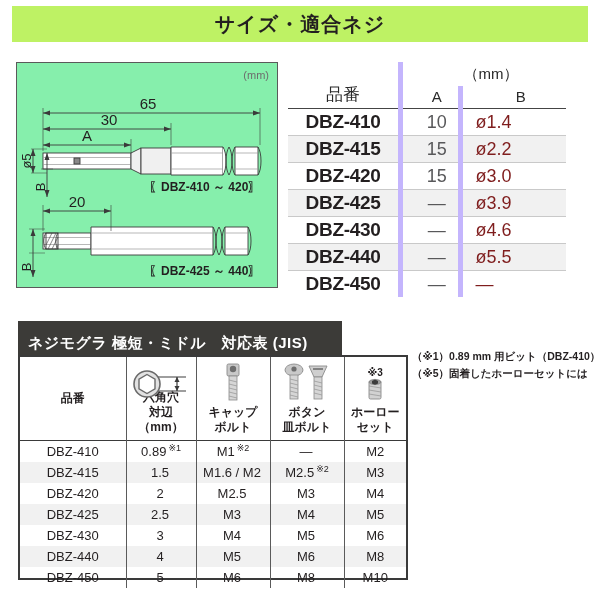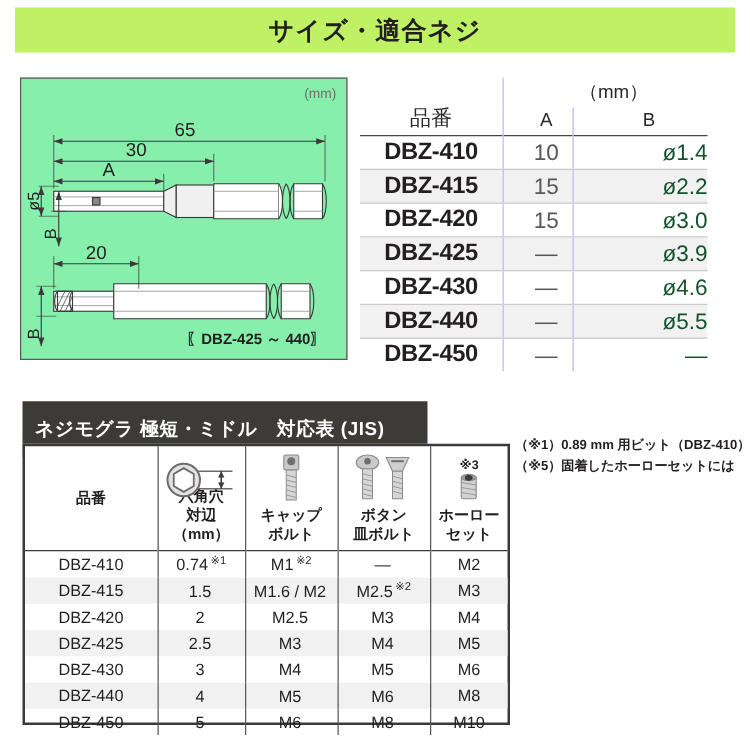--- a/index.html
+++ b/index.html
@@ -52,25 +52,25 @@
   .t1 td,.t1 th{padding:0;margin:0;}
   .t1 .row-name{
     font-size:19px;font-weight:bold;color:#231f20;text-align:center;
     height:26px;line-height:26px;letter-spacing:-0.3px;
   }
   .t1 .val{
     font-size:18px;color:#58585a;text-align:center;
     height:26px;line-height:26px;
   }
   .t1 .valB{
-    font-size:18px;color:#14532d;text-align:right;
+    font-size:18px;color:#7f1d1d;text-align:left;
     height:26px;line-height:26px;
   }
   .t1 .alt{background:#f1f1f1;}
-  .t1 .sepV{border-left:1px solid #c4b5fd;padding-left:13px;}
+  .t1 .sepV{border-left:5px solid #c4b5fd;padding-left:13px;}
   .t1 .thickbot{border-bottom:1.6px solid #444;}
   .t1 .thinbot{border-bottom:1px solid #c9c9c9;}
   .t1 .hdr-mm{font-size:15px;color:#2a2a2a;text-align:center;height:24px;line-height:24px;}
   .t1 .hdr-ab{font-size:15px;color:#2a2a2a;text-align:center;height:22px;line-height:22px;}
   .t1 .hdr-hin{
     font-size:17px;color:#2a2a2a;text-align:center;vertical-align:bottom;
     padding-bottom:2px;
   }
 
   
@@ -228,20 +228,21 @@
 
       <text x="131" y="46" font-family="Liberation Sans, sans-serif" font-size="15" fill="#231f20" text-anchor="middle">65</text>
       <text x="92" y="62" font-family="Liberation Sans, sans-serif" font-size="15" fill="#231f20" text-anchor="middle">30</text>
       <text x="70" y="78" font-family="Liberation Sans, sans-serif" font-size="15" fill="#231f20" text-anchor="middle">A</text>
       <text x="14" y="98" font-family="Liberation Sans, sans-serif" font-size="13" fill="#231f20" text-anchor="middle" transform="rotate(-90 14 98)">ø5</text>
       <text x="28" y="124" font-family="Liberation Sans, sans-serif" font-size="13" fill="#231f20" text-anchor="middle" transform="rotate(-90 28 124)">B</text>
       <text x="60" y="144" font-family="Liberation Sans, sans-serif" font-size="15" fill="#231f20" text-anchor="middle">20</text>
       <text x="14" y="204" font-family="Liberation Sans, sans-serif" font-size="13" fill="#231f20" text-anchor="middle" transform="rotate(-90 14 204)">B</text>
     </svg>
 
+    <span class="bit-label lbl-1">〖DBZ-410 ～ 420〗</span>
     <span class="bit-label lbl-2">〖DBZ-425 ～ 440〗</span>
   </div>
 
   <table class="t1">
     <tbody>
         <tr>
       <td class="hdr-hin" rowspan="2" style="width:112px;">品番</td>
       <td class="hdr-mm sepV" colspan="2">（mm）</td>
     </tr>
     <tr class="thickbot">
@@ -387,21 +388,21 @@
           </svg>
         </span>
         <span class="sup-top">※3</span>
         <span>ホーロー</span><br>
         <span>セット</span>
       </td>
     </tr>
 
     <tr class="drow">
       <td>DBZ-410</td>
-      <td class="vline"><span>0.74</span><span class="sup">※1</span></td>
+      <td class="vline"><span>0.89</span><span class="sup">※1</span></td>
       <td class="vline"><span>M1</span><span class="sup">※2</span></td>
       <td class="vline"><span>—</span><span class="sup"></span></td>
       <td class="vline">M2</td>
     </tr>
     <tr class="drow alt">
       <td>DBZ-415</td>
       <td class="vline"><span>1.5</span><span class="sup"></span></td>
       <td class="vline"><span>M1.6 / M2</span><span class="sup"></span></td>
       <td class="vline"><span>M2.5</span><span class="sup">※2</span></td>
       <td class="vline">M3</td>

